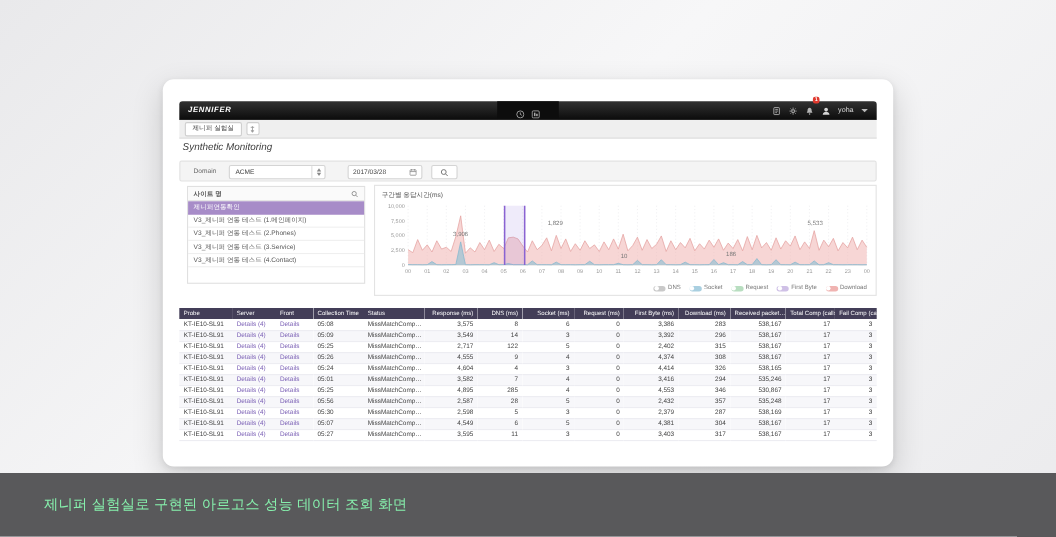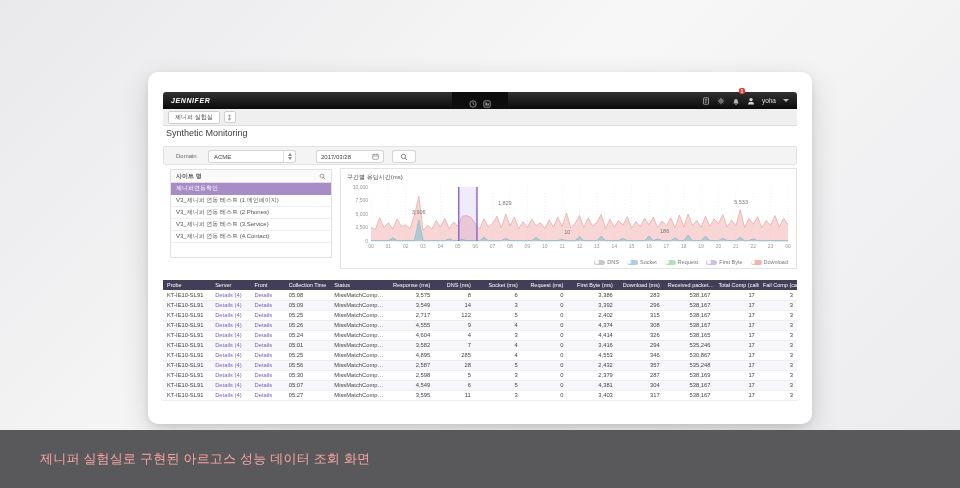--- a/index.html
+++ b/index.html
@@ -4,21 +4,21 @@
 <style>
   * { margin:0; padding:0; box-sizing:border-box; }
   html,body { width:960px; height:488px; overflow:hidden; }
   body { font-family:"Liberation Sans","DejaVu Sans",sans-serif; }
   .stage { position:relative; width:960px; height:488px;
            background:linear-gradient(135deg,#e9e9eb 0%,#f7f7f8 45%,#ebebed 100%); }
 
   
   .caption-bar { position:absolute; left:0; top:430px; width:960px; height:58px;
                  background:#59595b; display:flex; align-items:center; }
-  .caption-bar span { color:#fca5a5; font-size:13px; margin-left:40px; letter-spacing:0.2px; }
+  .caption-bar span { color:#86efac; font-size:13px; margin-left:40px; letter-spacing:0.2px; }
 
   
   .card { position:absolute; left:148px; top:72px; width:664px; height:352px;
           background:#fff; border-radius:10px;
           box-shadow:0 10px 28px rgba(0,0,0,0.16), 0 2px 6px rgba(0,0,0,0.08); }
 
   
   .blackbar { position:absolute; left:15px; top:20px; width:634px; height:17px;
               background:linear-gradient(#323232,#0b0b0b); border-radius:3px 3px 0 0;
               display:flex; align-items:center; }
@@ -38,21 +38,21 @@
 
   
   .tabbar { position:absolute; left:15px; top:37px; width:634px; height:17px;
             background:#efefef; border-bottom:1px solid #dddddd;
             display:flex; align-items:center; gap:4px; padding-left:5px; }
   .tab { background:#fff; border:1px solid #cfcfcf; border-radius:2px;
          font-size:6px; color:#444; padding:2px 6px; line-height:7px; }
   .tab-tool { width:12px; height:12px; background:#fff; border:1px solid #cfcfcf;
               border-radius:2px; display:flex; align-items:center; justify-content:center; }
 
-  .page-title { position:absolute; left:18px; top:56px; font-size:9px; color:#3c3c3c; }
+  .page-title { position:absolute; left:18px; top:56px; font-size:9px; color:#3c3c3c;font-style:italic; }
 
   
   .filterbar { position:absolute; left:15px; top:74px; width:634px; height:19px;
                background:#f4f4f4; border:1px solid #e2e2e2; border-radius:2px; }
   .f-label { position:absolute; left:12px; top:6px; font-size:6px; color:#666; }
   .f-select { position:absolute; left:44px; top:3px; width:88px; height:13px; background:#fff;
               border:1px solid #d4d4d4; border-radius:2px; font-size:6px; color:#444;
               display:flex; align-items:center; }
   .f-select .val { margin-left:5px; flex:1; }
   .f-select .arrows { border-left:1px solid #ddd; width:12px; height:100%;

